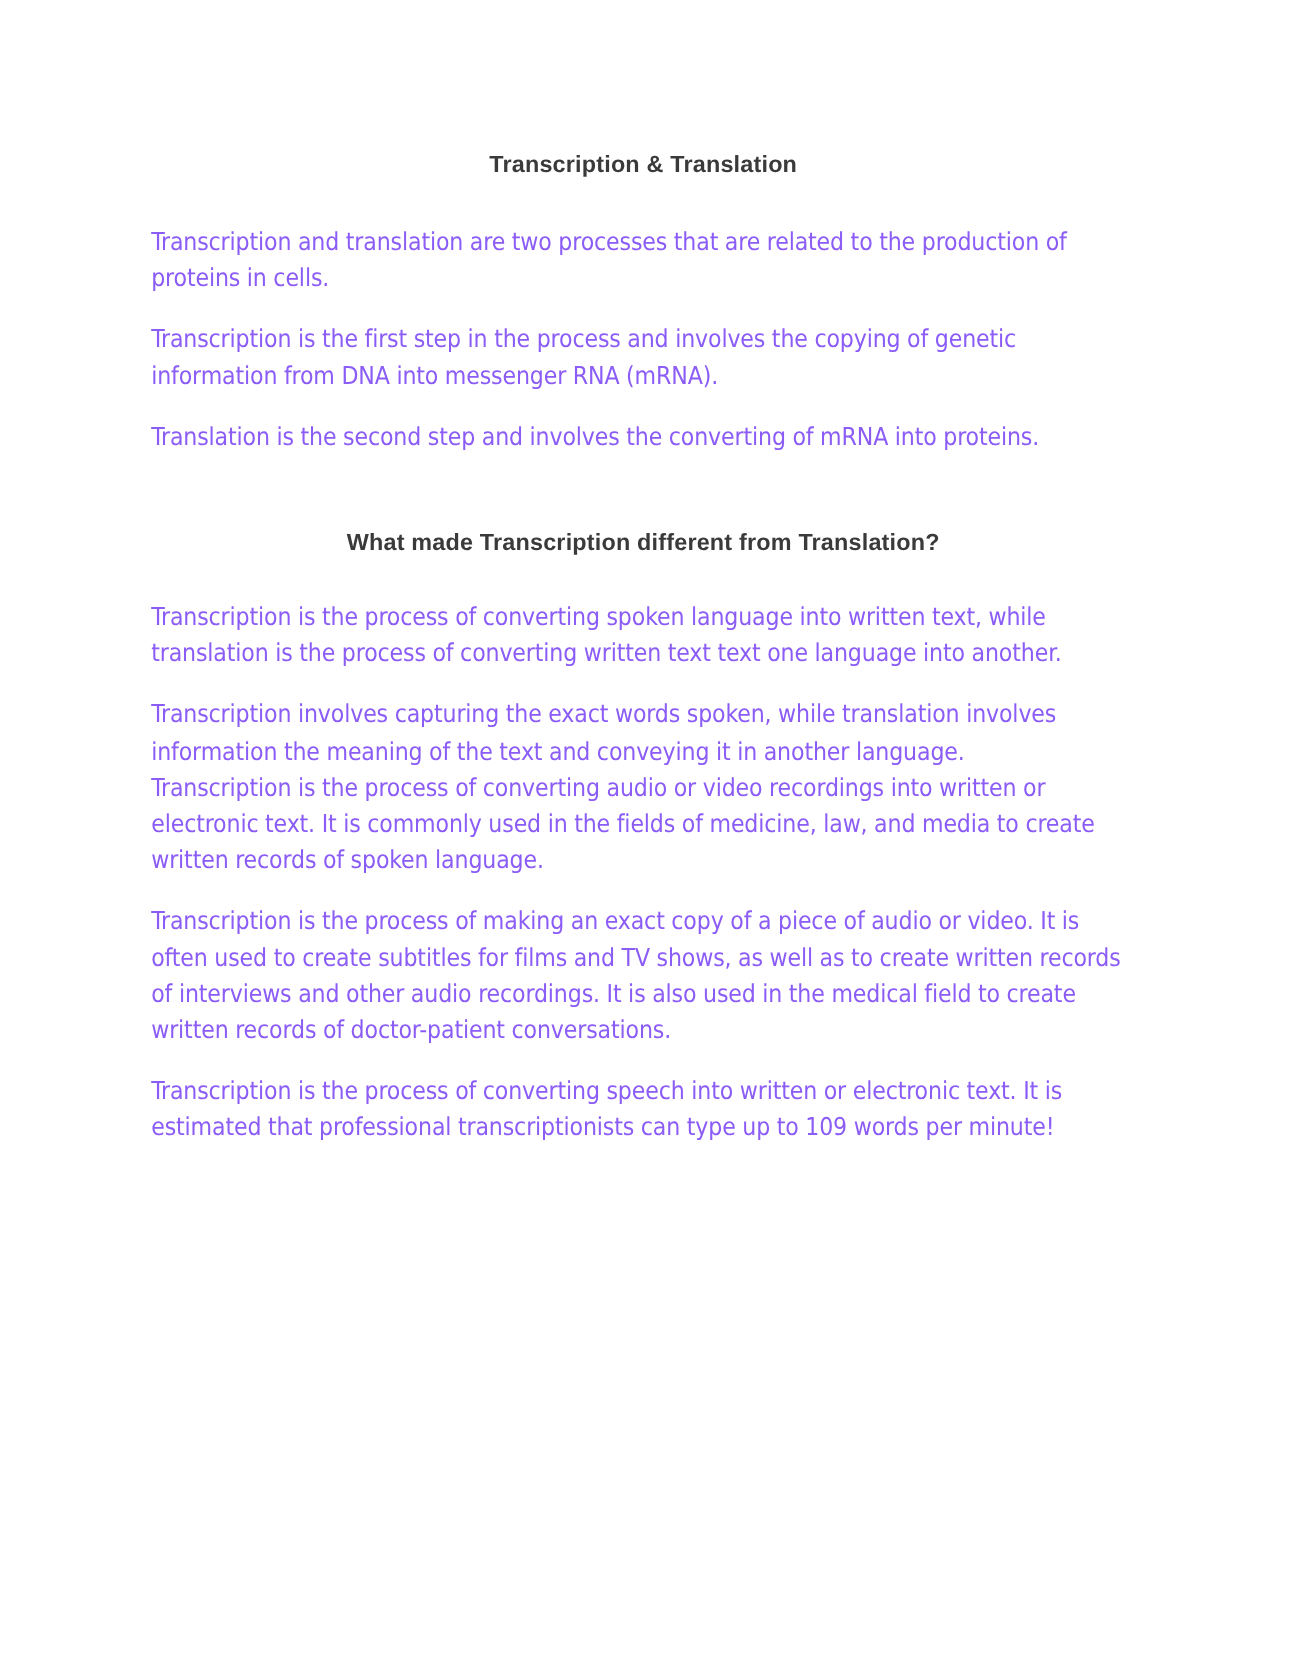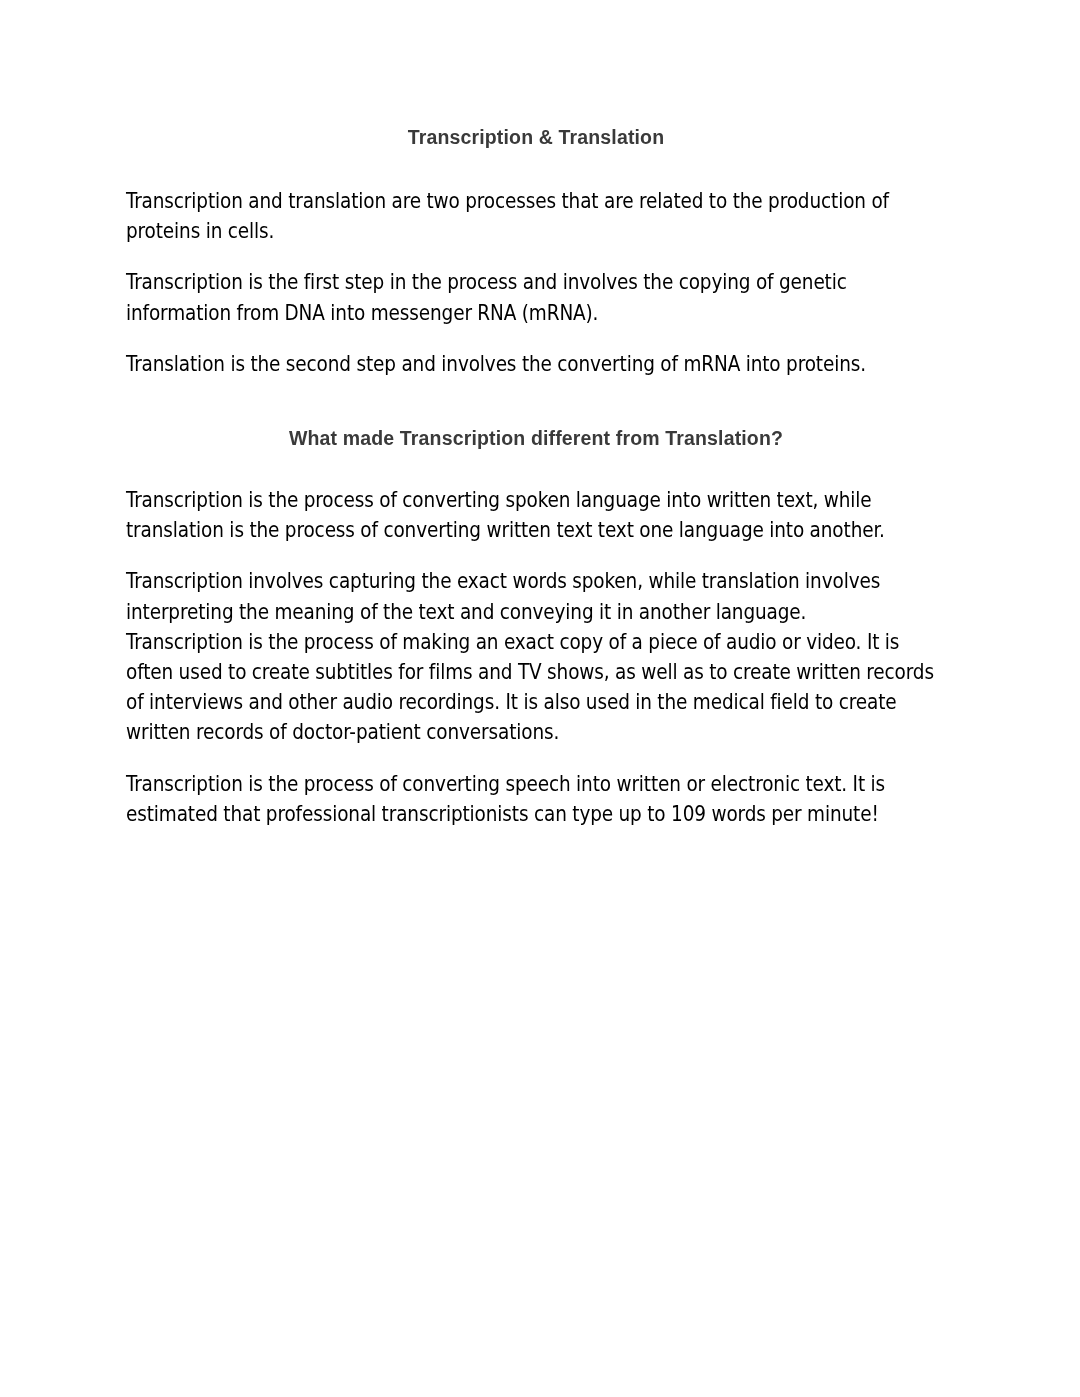--- a/index.html
+++ b/index.html
@@ -44,31 +44,31 @@
     text-align: center;
     margin: 0;
     padding: 0;
   }
 
   .doc-title {
     margin-bottom: 36px;
   }
 
   .section-heading {
-    margin-top: 46px;
+    margin-top: 60px;
     margin-bottom: 34px;
   }
 
   
   .para {
     font-family: "DejaVu Sans Condensed", "Liberation Sans Narrow",
                  "Liberation Sans", "DejaVu Sans", sans-serif;
     font-size: 20.5px;
     line-height: 30.2px;
-    color: #000000;
+    color: #8b5cf6;
     text-align: left;
     margin: 0 0 21px 0;
     padding: 0;
     letter-spacing: -0.12px;
     word-spacing: -0.2px;
     font-stretch: condensed;
   }
 
   .para:last-child {
     margin-bottom: 0;
@@ -95,25 +95,26 @@
 
       <p class="para">Translation is the second step and involves the converting of mRNA into proteins.</p>
 
     </div>
 
     <div class="section-block">
       <h2 class="section-heading">What made Transcription different from Translation?</h2>
 
       <p class="para">Transcription is the process of converting spoken language into written text, while translation is the process of converting written text text one language into another.</p>
 
-      <p class="para">Transcription involves capturing the exact words spoken, while translation involves interpreting the meaning of the text and conveying it in another language.</p>
+      <p class="para">Transcription involves capturing the exact words spoken, while translation involves information the meaning of the text and conveying it in another language.</p>
     </div>
 
     <div class="section-block">
 
+      <p class="para">Transcription is the process of converting audio or video recordings into written or electronic text. It is commonly used in the fields of medicine, law, and media to create written records of spoken language.</p>
 
       <p class="para">Transcription is the process of making an exact copy of a piece of audio or video. It is often used to create subtitles for films and TV shows, as well as to create written records of interviews and other audio recordings. It is also used in the medical field to create written records of doctor-patient conversations.</p>
 
       <p class="para">Transcription is the process of converting speech into written or electronic text. It is estimated that professional transcriptionists can type up to 109 words per minute!</p>
     </div>
 
   </div>
 </div>
 
 </body></html>

